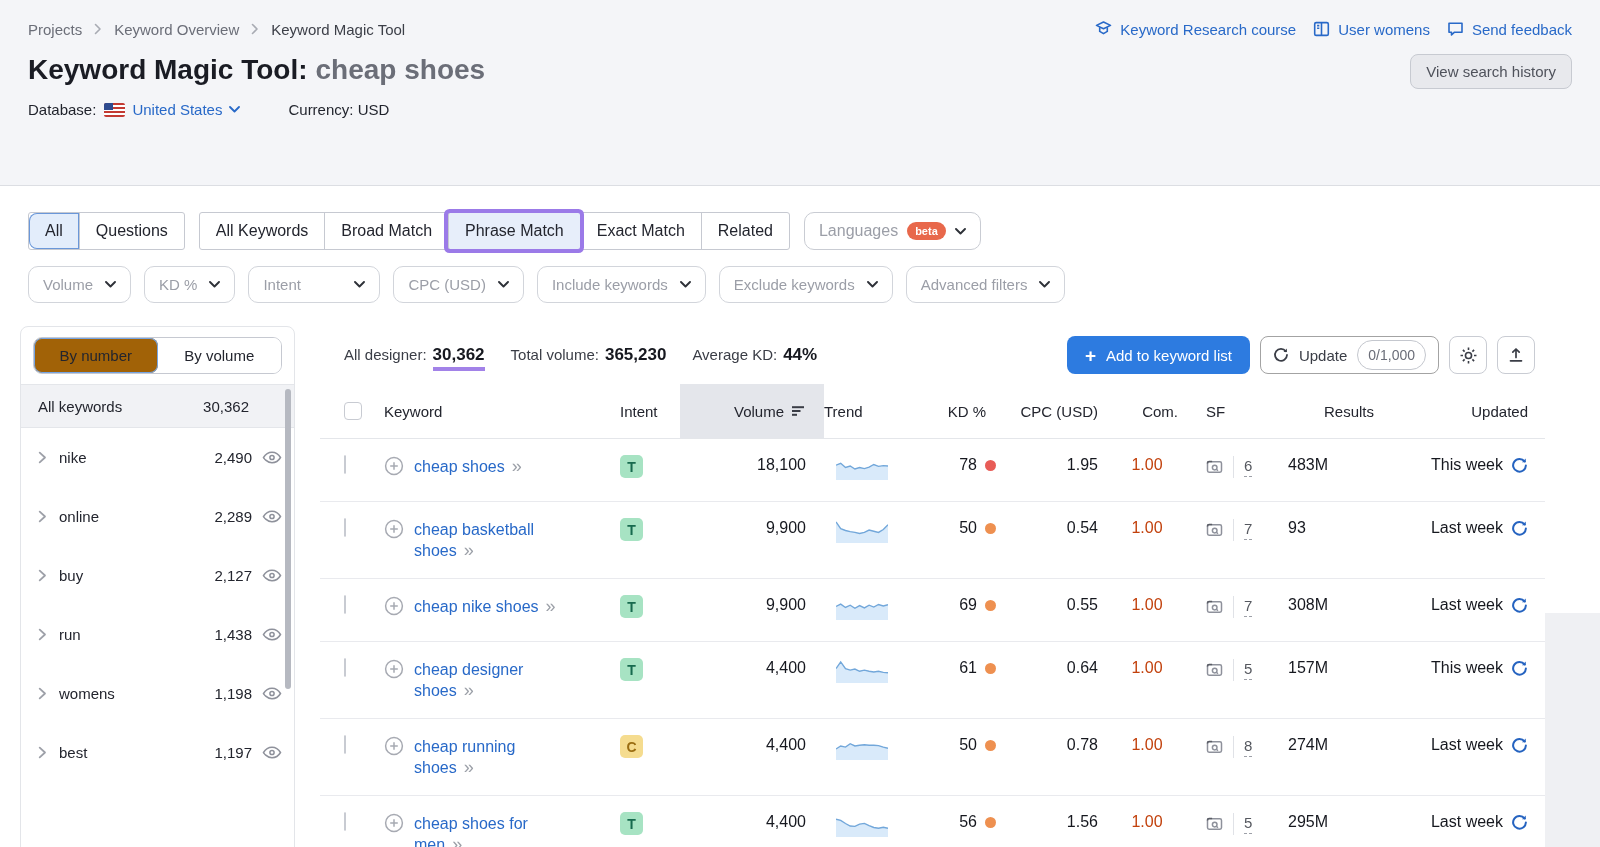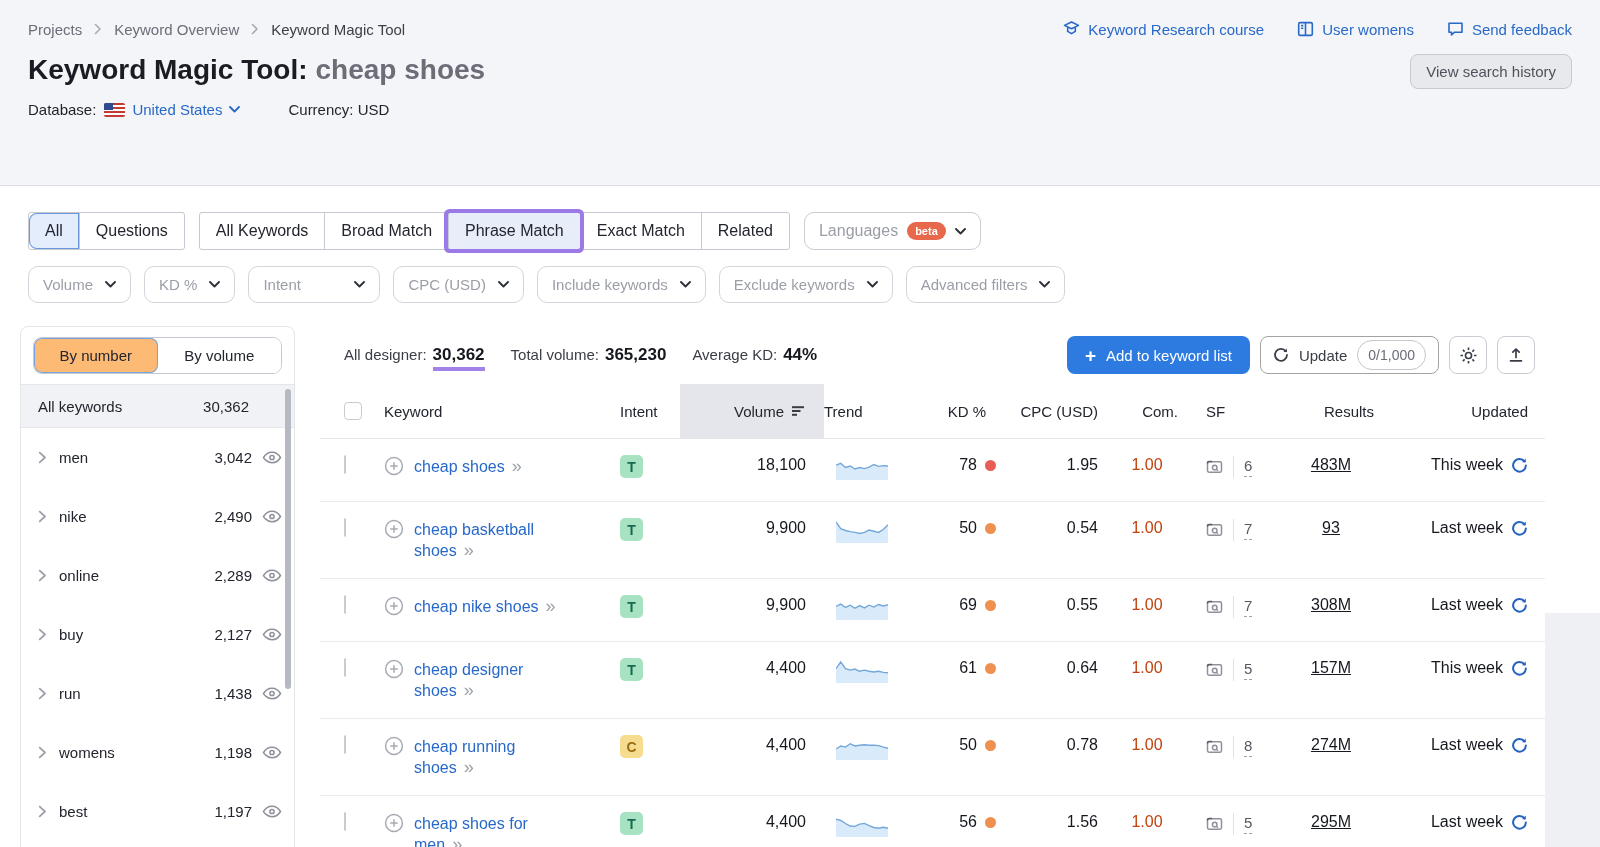--- a/index.html
+++ b/index.html
@@ -7,21 +7,21 @@
   body {
     font-family: "Liberation Sans", sans-serif;
     background:#ffffff; color:#23252E; position:relative;
   }
   
   .top-header { background:#F4F5F8; height:186px; border-bottom:1px solid #DCDEE3; position:relative; }
   .crumb-row { display:flex; align-items:center; padding:20px 28px 0 28px; font-size:15px; }
   .crumbs { display:flex; align-items:center; gap:12px; color:#6B6E78; }
   .crumbs .crumb-last { color:#3C3F48; }
   .crumb-sep { display:flex; align-items:center; }
-  .hdr-links { margin-left:auto; display:flex; align-items:center; gap:32px; }
+  .hdr-links { margin-left:auto; display:flex; align-items:center; gap:16px; }
   .hdr-link { display:flex; align-items:center; gap:7px; color:#2869C8; font-size:15px; cursor:pointer; }
   .title-row { padding:16px 28px 0 28px; font-size:28px; font-weight:bold; color:#1A1C24; }
   .title-row .query { color:#6B6E78; margin-left:8px; }
   .view-history { position:absolute; right:28px; top:54px; background:#E8E9ED; border:1px solid #C7CAD1;
     border-radius:8px; padding:8px 15px; font-size:15px; color:#4F525B; cursor:pointer; font-family:inherit; }
   .db-row { display:flex; align-items:center; padding:15px 28px 0 28px; font-size:15px; color:#1F222B; }
   .db-sel { display:flex; align-items:center; gap:7px; margin-left:8px; color:#2869C8; cursor:pointer; }
   .currency { margin-left:48px; }
   .flag { width:21px; height:14px; border-radius:2px; overflow:hidden; display:inline-block; }
   
@@ -44,21 +44,21 @@
   
   .content { display:flex; margin-top:23px; position:relative; }
   .right-gutter { position:absolute; right:0; top:287px; bottom:0; width:55px; background:#EFF0F3; }
   
   .sidebar { width:275px; margin-left:20px; border:1px solid #E3E5E9; border-radius:8px 8px 0 0; background:#fff;
     height:561px; position:relative; overflow:hidden; flex:none; }
   .seg-wrap { padding:10px 12px; }
   .seg { display:flex; border:1px solid #C6C9D1; border-radius:9px; overflow:hidden; }
   .seg-btn { flex:1; padding:9px 0; text-align:center; font-size:15px; color:#23252E; background:#fff;
     border:none; font-family:inherit; cursor:pointer; }
-  .seg-btn.selected { background:#fdba74; box-shadow: inset 0 0 0 1px #76A4E2; border-radius:8px; }
+  .seg-btn.selected { background:#a16207; box-shadow: inset 0 0 0 1px #76A4E2; border-radius:8px; }
   .all-row { height:44px; background:#F1F2F5; border-top:1px solid #E4E6EA; border-bottom:1px solid #E4E6EA;
     display:flex; align-items:center; padding:0 45px 0 17px; font-size:15px; color:#23252E; cursor:pointer; }
   .all-row .cnt { margin-left:auto; }
   .grp-list { position:relative; }
   .grp-item { height:59px; display:flex; align-items:center; padding:0 12px 0 17px; font-size:15px;
     color:#23252E; cursor:pointer; }
   .grp-item .chev { display:flex; margin-right:12px; }
   .grp-item .cnt { margin-left:auto; margin-right:10px; }
   .sb-scroll { position:absolute; right:3px; top:62px; width:6px; height:300px; border-radius:3px; background:#B6B9C1; }
   
@@ -102,21 +102,21 @@
   .c-kd { display:flex; justify-content:flex-end; align-items:center; gap:8px; padding-right:8px;
     font-size:16px; color:#16181F; }
   .kd-dot { width:11px; height:11px; border-radius:50%; }
   .kd-dot.red { background:#E85C57; }
   .kd-dot.orange { background:#EE9050; }
   .c-cpc { text-align:right; padding-right:18px; font-size:16px; color:#16181F; }
   .c-com { text-align:center; padding-right:14px; font-size:16px; color:#c2410c; }
   .c-sf { display:flex; align-items:center; gap:10px; padding-left:14px; }
   .sf-div { width:1px; height:22px; background:#E0E2E7; }
   .sf-num { font-size:15px; color:#55585F; border-bottom:1px dashed #9DA0A8; padding-bottom:2px; cursor:pointer; }
-  .c-res { text-align:center; padding-right:14px; font-size:16px; color:#16181F;text-decoration:underline; }
+  .c-res { text-align:left; padding-right:14px; font-size:16px; color:#16181F; }
   .c-upd { display:flex; justify-content:flex-end; align-items:center; gap:8px; padding-right:10px;
     font-size:16px; color:#16181F; }
   .c-upd svg { cursor:pointer; }
   .ic { display:inline-flex; flex:none; }
 </style>
 </head>
 <body>
 
 <div class="top-header">
   <div class="crumb-row">
@@ -299,37 +299,20 @@
       <span>All keywords</span>
       <span class="cnt">30,362</span>
     </div>
     <div class="grp-list" id="grp-list">
         <div class="grp-item">
           <span class="chev">
             <svg width="9" height="13" viewBox="0 0 9 13">
               <path d="M1.7 1.7 7 6.5l-5.3 4.8" fill="none" stroke="#9DA0A8" stroke-width="1.8" stroke-linecap="round" stroke-linejoin="round"></path>
             </svg>
           </span>
-          <span>men</span>
-          <span class="cnt">3,042</span>
-          <span class="ic">
-            <svg width="20" height="15" viewBox="0 0 20 15">
-              <g fill="none" stroke="#8E919B" stroke-width="1.5">
-                <path d="M1.5 7.5S4.6 2.2 10 2.2s8.5 5.3 8.5 5.3-3.1 5.3-8.5 5.3S1.5 7.5 1.5 7.5z"></path>
-                <circle cx="10" cy="7.5" r="2.1"></circle>
-              </g>
-            </svg>
-          </span>
-        </div>
-        <div class="grp-item">
-          <span class="chev">
-            <svg width="9" height="13" viewBox="0 0 9 13">
-              <path d="M1.7 1.7 7 6.5l-5.3 4.8" fill="none" stroke="#9DA0A8" stroke-width="1.8" stroke-linecap="round" stroke-linejoin="round"></path>
-            </svg>
-          </span>
           <span>nike</span>
           <span class="cnt">2,490</span>
           <span class="ic">
             <svg width="20" height="15" viewBox="0 0 20 15">
               <g fill="none" stroke="#8E919B" stroke-width="1.5">
                 <path d="M1.5 7.5S4.6 2.2 10 2.2s8.5 5.3 8.5 5.3-3.1 5.3-8.5 5.3S1.5 7.5 1.5 7.5z"></path>
                 <circle cx="10" cy="7.5" r="2.1"></circle>
               </g>
             </svg>
           </span>

